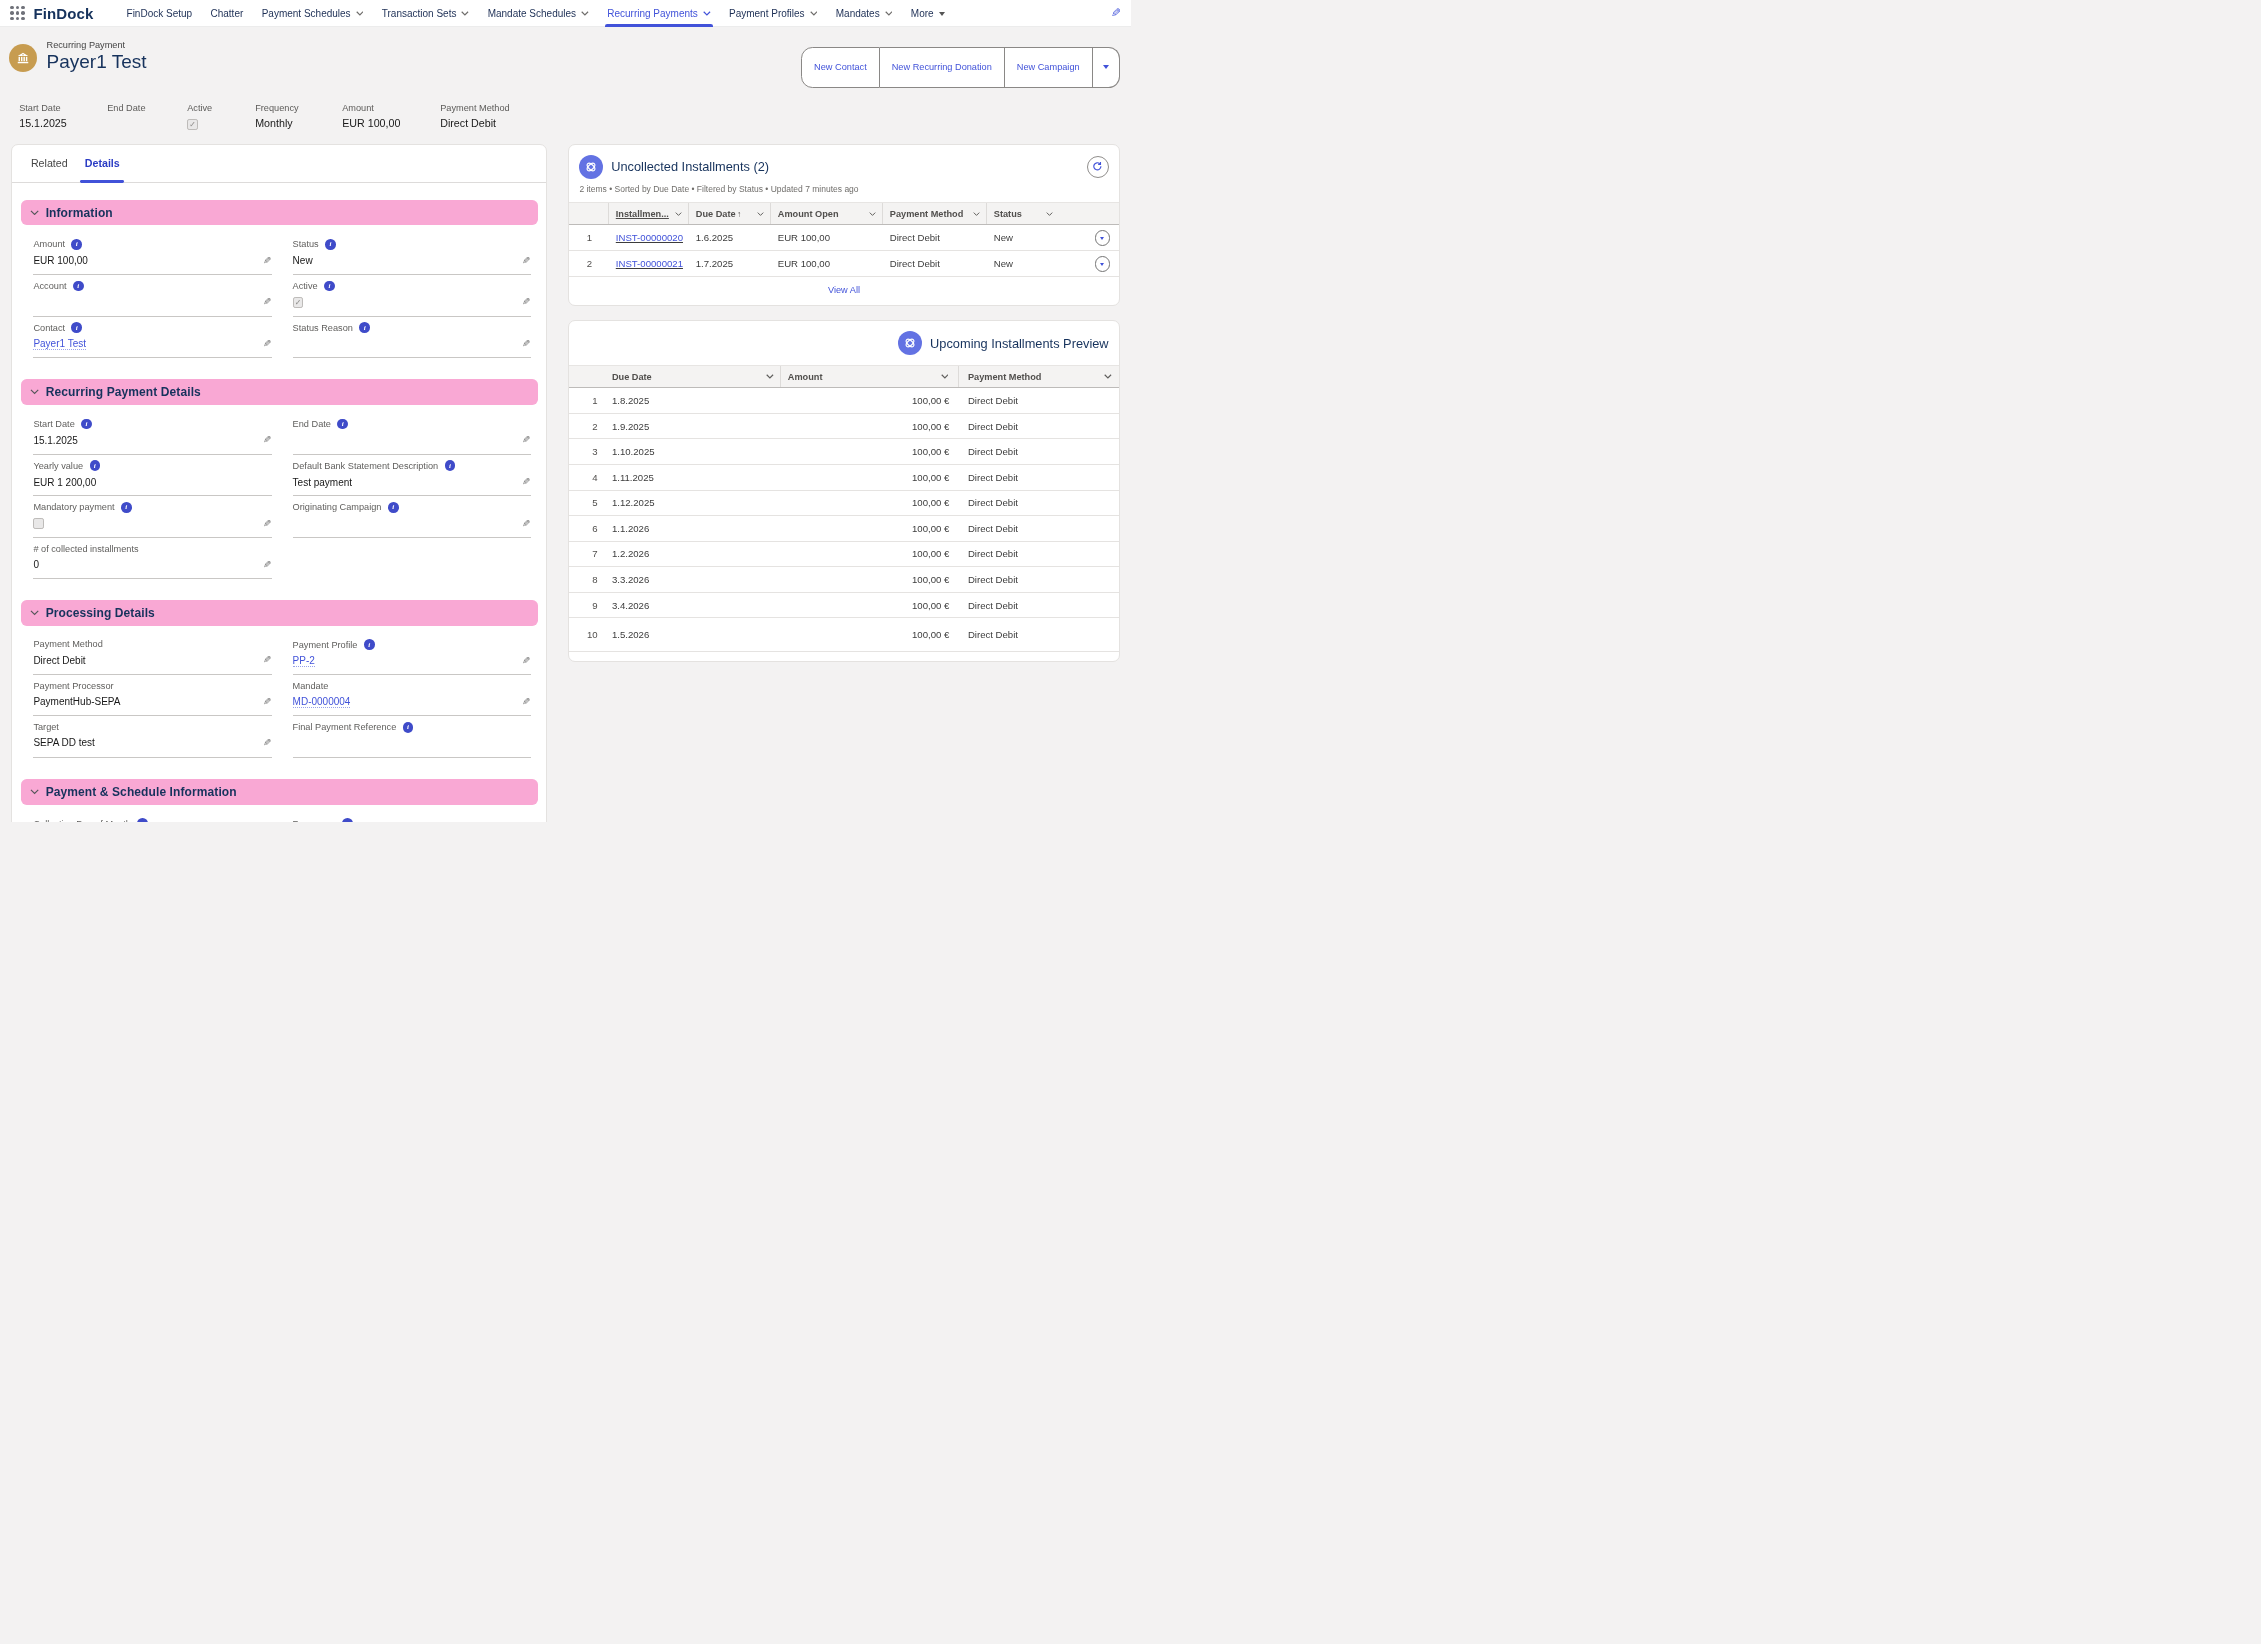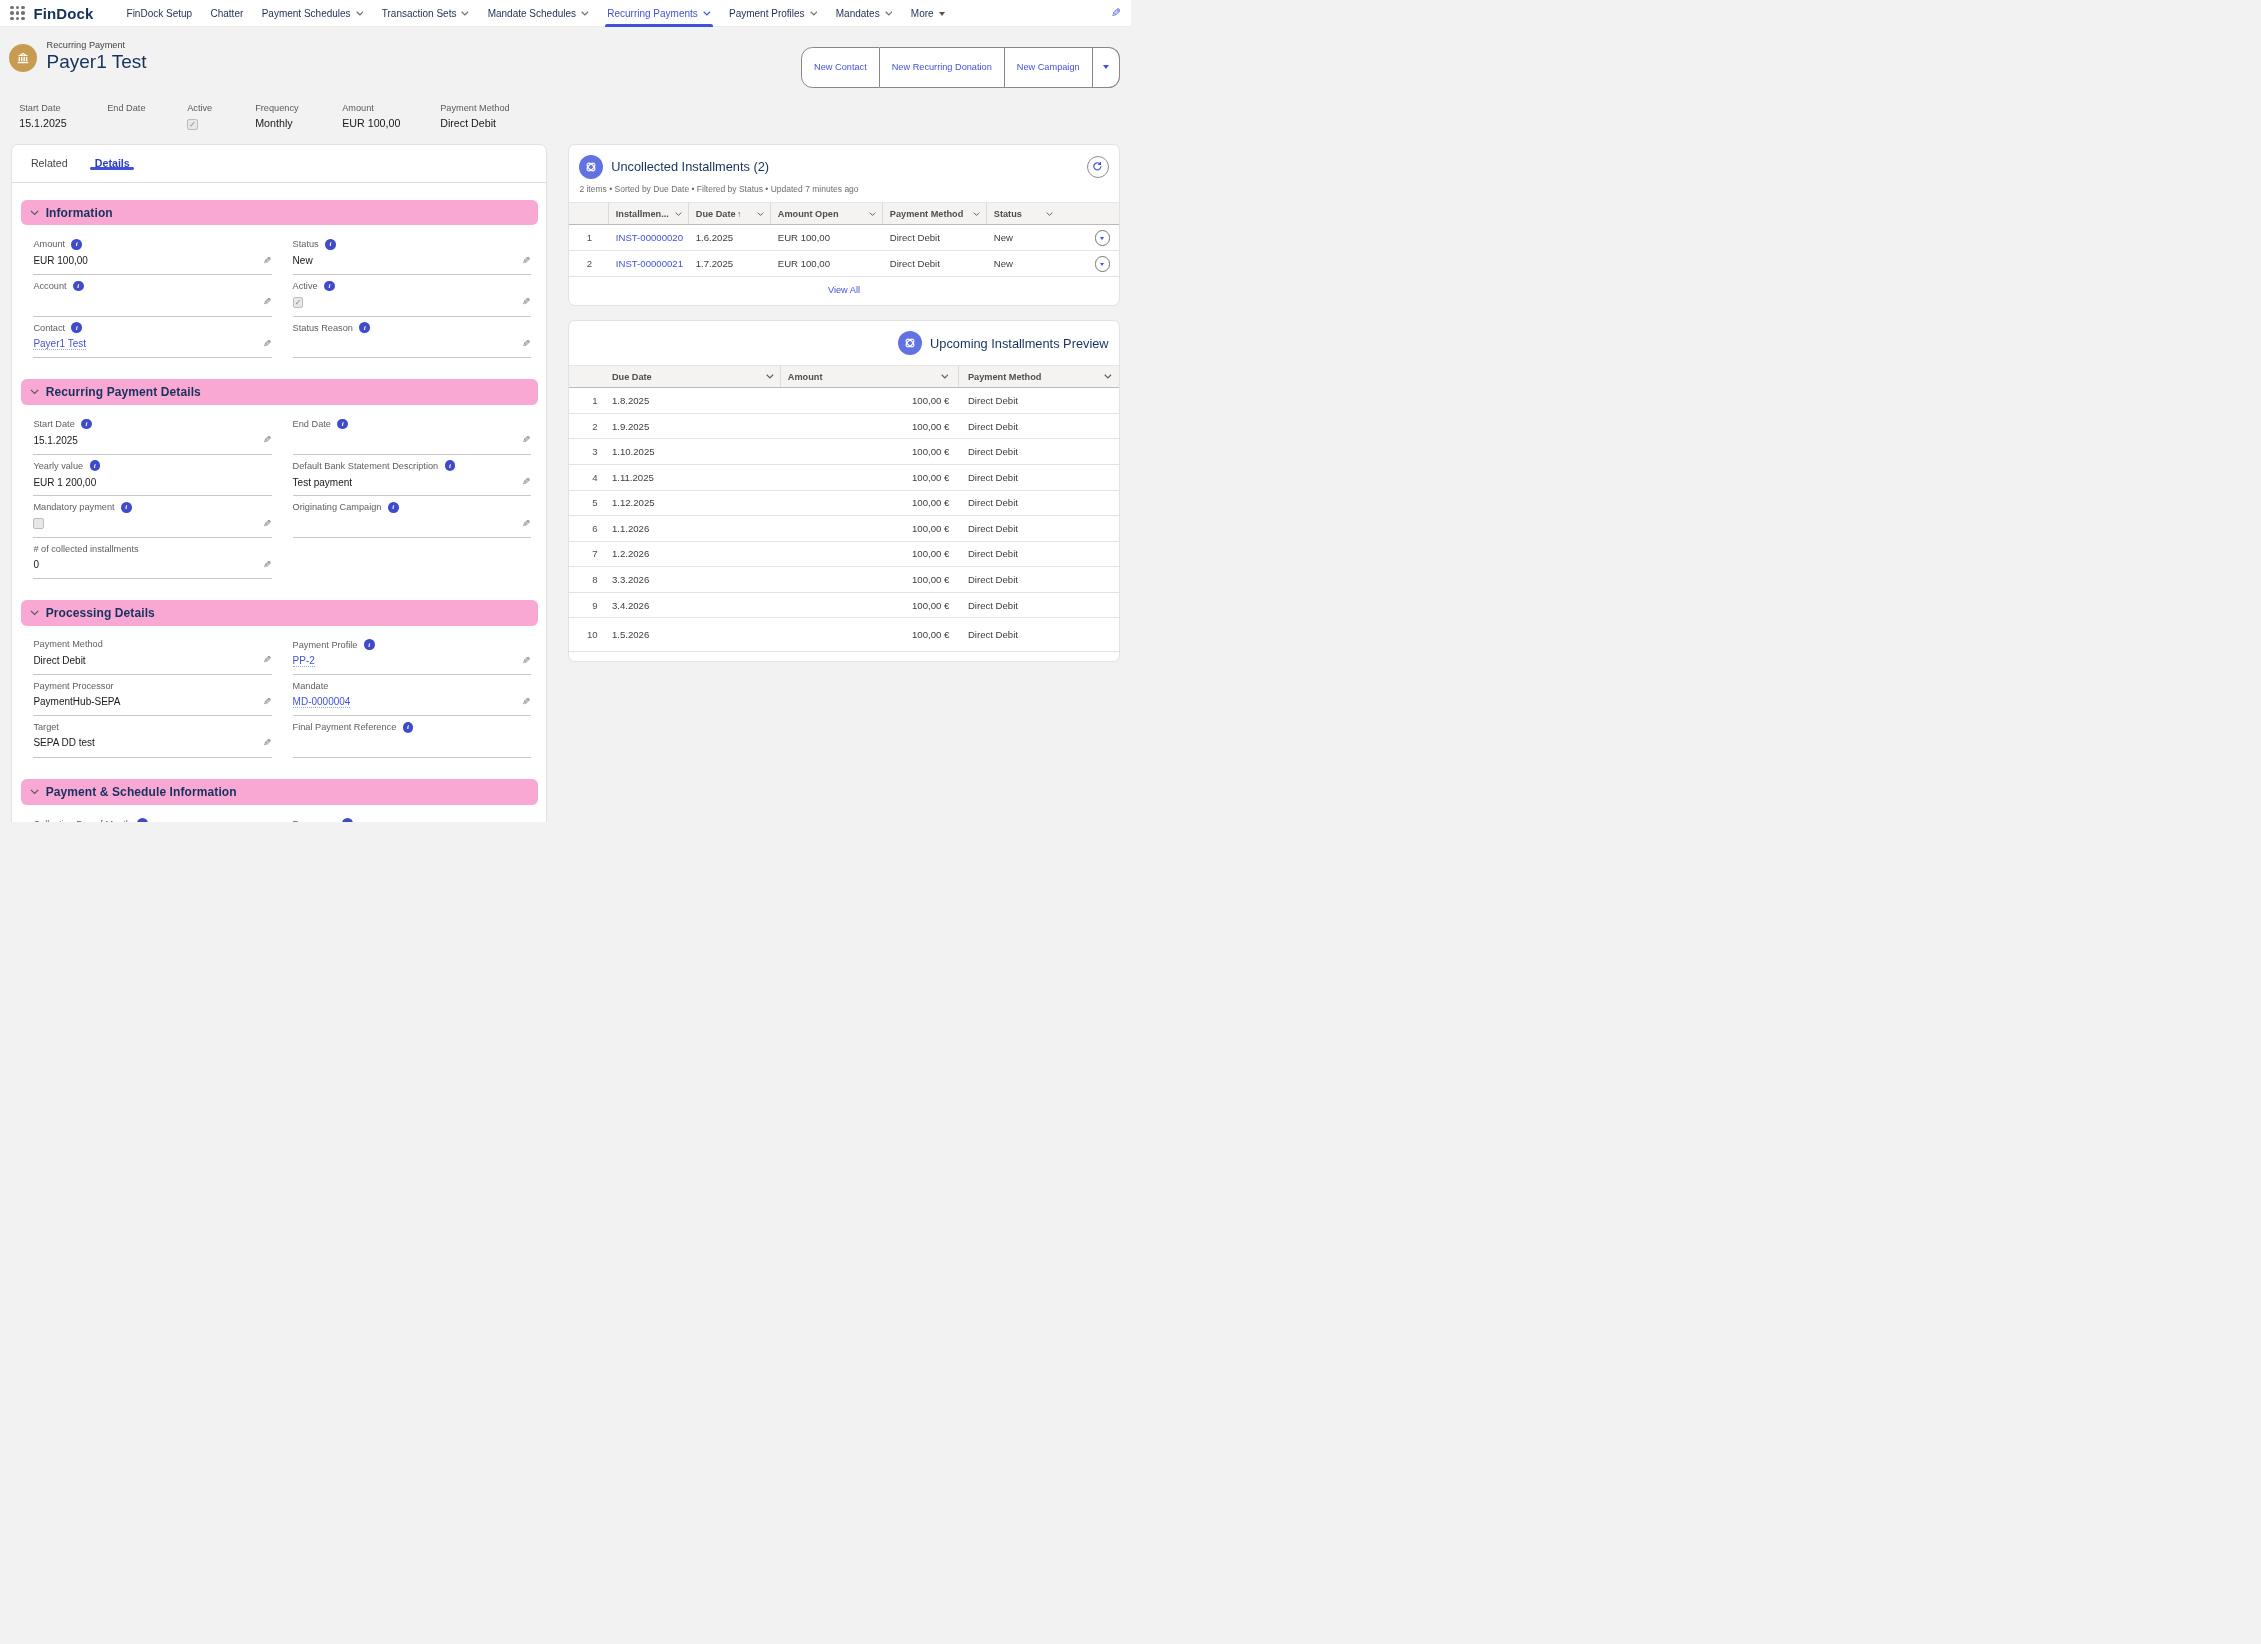--- a/index.html
+++ b/index.html
@@ -53,21 +53,21 @@
   .hl { display:flex; margin:15.6px 0 14px 10.7px; }
   .hl-field { margin-right:0; }
   .hl-label { font-size:9.2px; color:#5c5b59; margin-bottom:3.6px; }
   .hl-value { font-size:10.7px; color:#1a1a1a; min-height:12.8px; }
   
   .main { display:flex; align-items:flex-start; gap:21px; padding:0 11.4px; }
   .card { background:#fff; border:0.7px solid #e4e2e0; border-radius:7px; }
   .left-card { width:536px; height:717px; overflow:hidden; }
   .right-col { flex:1; display:flex; flex-direction:column; gap:14px; }
   
-  .tabs { display:flex; gap:27px; padding:0 18.5px; height:38px; border-bottom:0.7px solid #dddbda;align-items:center; }
+  .tabs { display:flex; gap:17px; padding:0 18.5px; height:38px; border-bottom:0.7px solid #dddbda; }
   .tab { position:relative; display:flex; align-items:center; font-size:10.7px; color:#464646; cursor:pointer; }
   .tab.active { color:#2b3cc4; font-weight:700; }
   .tab.active::after { content:""; position:absolute; left:-4.3px; right:-4.3px; bottom:-0.7px; height:2.8px; background:#4152d9; border-radius:1.4px;}
   
   .sec-bar {
     margin:17px 8.5px 10px 8.5px; background:#f9a8d4; border-radius:5.7px; height:25.6px;
     display:flex; align-items:center; gap:6.4px; padding:0 9.2px; cursor:pointer;
   }
   .sec-bar .chev { color:#55565a; }
   .sec-title { font-size:12px; font-weight:600; color:#16325c; letter-spacing:0.1px; }
@@ -108,21 +108,21 @@
   .td.num { padding:0; display:flex; justify-content:center; color:#514f4d; }
   .rowact { flex:1; display:flex; justify-content:flex-end; padding-right:8.5px; }
   .rowact .circ {
     width:15.6px; height:15.6px; border-radius:50%; border:0.7px solid #747474; background:#fff;
     display:flex; align-items:center; justify-content:center; cursor:pointer;
   }
   .rowact .tri { width:0; height:0; border-left:2.8px solid transparent; border-right:2.8px solid transparent; border-top:3.6px solid #4152d9; margin-top:0.7px;}
   .viewall { text-align:center; padding:7.8px 0 10px; font-size:9.2px; }
   .viewall a { color:#4152d9; text-decoration:none; cursor:pointer; }
   
-  .u-num { width:40px; } .u-name { width:80px; } .u-due { width:82px; }
+  .u-num { width:40px; } .u-name { width:80px;text-decoration:underline; } .u-due { width:82px; }
   .u-amt { width:112px; } .u-mth { width:104px; } .u-sts { width:72px; }
   
   .p-num { width:34px; justify-content:flex-end !important; padding-right:5.7px !important; }
   .p-due { width:178px; padding-left:8.5px; }
   .p-amt { width:178px; padding-right:10px; }
   .p-amt.body { text-align:right; }
   .p-mth { flex:1; padding-left:8.5px; }
   .thead .p-amt { justify-content:space-between; }
   .thead .p-num { border-right:none; }
   .upcoming-card { padding-bottom:8.5px; }

